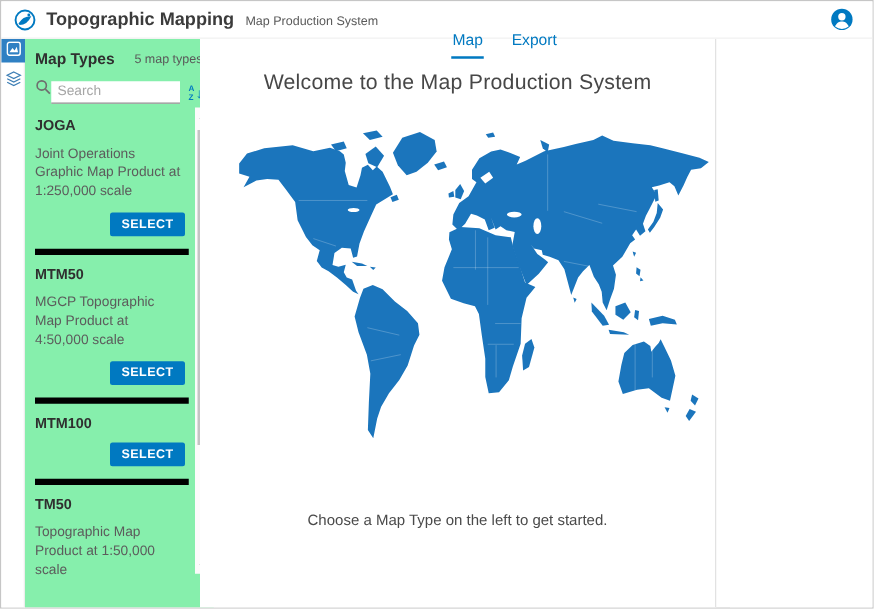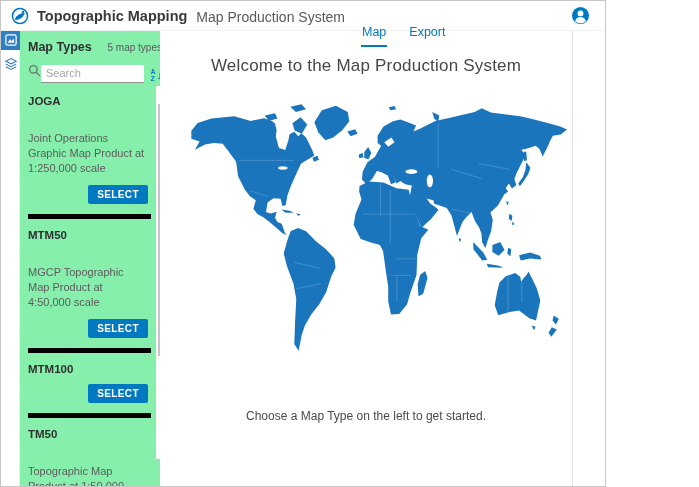--- a/index.html
+++ b/index.html
@@ -1,27 +1,27 @@
 <!DOCTYPE html>
 <html style="--accent: #0079c1; --map-fill: #1b75bc;"><head>
 <meta charset="utf-8">
 <style>
   :root { --accent:#0079c1; --map-fill:#1b75bc; }
   * { margin:0; padding:0; box-sizing:border-box; }
   body { font-family:"Liberation Sans", sans-serif; background:#fff; }
-  .page { position:relative; width:606px; height:487px; background:#fff;
+  .page { position:relative; width:699px; height:487px; background:#fff;
           border:1px solid #c6c6c6; overflow:hidden; }
 
   
   .header { position:absolute; top:0; left:0; right:0; height:30px;
             border-bottom:1px solid #f1f1f1; display:flex; align-items:center;
             padding:0 10px; background:#fff; z-index:5; }
   .logo { width:18px; height:18px; margin-right:8px; flex:0 0 auto; }
   .app-title { font-size:14.5px; font-weight:bold; color:#3b3b3b; white-space:nowrap; }
-  .app-subtitle { font-size:14px; color:#5a5a5a; margin-left:9px; padding-top:3px; white-space:nowrap; }
+  .app-subtitle { font-size:10px; color:#5a5a5a; margin-left:9px; padding-top:3px; white-space:nowrap; }
   .tabs { position:absolute; left:360px; top:16px; height:30px; display:flex; gap:21px; align-items:stretch; }
   .tab { font-size:12.5px; color:var(--accent); display:flex; align-items:center;
          padding:2px 1px 0; cursor:pointer; border-bottom:2px solid transparent; }
   .tab.active { border-bottom:2px solid var(--accent); }
   .account { position:absolute; right:15px; top:5px; width:19px; height:19px; cursor:pointer; }
 
   
   .toolstrip { position:absolute; left:0; top:30px; bottom:0; width:19px;
                background:#fff; border-right:1px solid #ededed; }
   .tool { width:19px; height:19px; display:flex; align-items:center; justify-content:center; cursor:pointer; }
@@ -43,21 +43,21 @@
   .sort { margin-left:7px; display:flex; align-items:center; color:var(--accent);
           cursor:pointer; padding-bottom:1px; }
   .sort-letters { display:flex; flex-direction:column; font-size:6.5px; line-height:6.5px; font-weight:bold; }
   .sort-arrow { font-size:11px; line-height:11px; margin-left:1px; }
 
   .list { position:absolute; top:54px; bottom:0; left:0; right:17px;
           padding:0 2px 0 8px; overflow:hidden; }
   .item { padding:10px 0 10px; border-bottom:5px solid #000000; }
   .item:last-child { border-bottom:none; }
   .item-name { font-size:11.5px; font-weight:bold; color:#2f2f2f; }
-  .item-desc { margin-top:24px; font-size:11px; line-height:15px; color:#5c5c5c; max-width:119px; }
+  .item-desc { margin-top:9px; font-size:11px; line-height:15px; color:#5c5c5c; max-width:119px; }
   .btn-row { text-align:right; margin-top:8px; padding-right:3px; }
   .select-btn { background:var(--accent); color:#fff; border:none; border-radius:2px;
                 font-size:10px; font-weight:bold; letter-spacing:.4px; padding:4px 9px;
                 font-family:inherit; cursor:pointer; }
 
   .scrollbar { position:absolute; top:55px; right:1px; width:13px; height:373px;
                background:#fbfbfb; }
   .sb-btn { position:absolute; left:0; width:13px; height:12px; display:flex;
             align-items:center; justify-content:center; cursor:pointer; }
   .sb-up { top:1px; } .sb-down { bottom:1px; }

